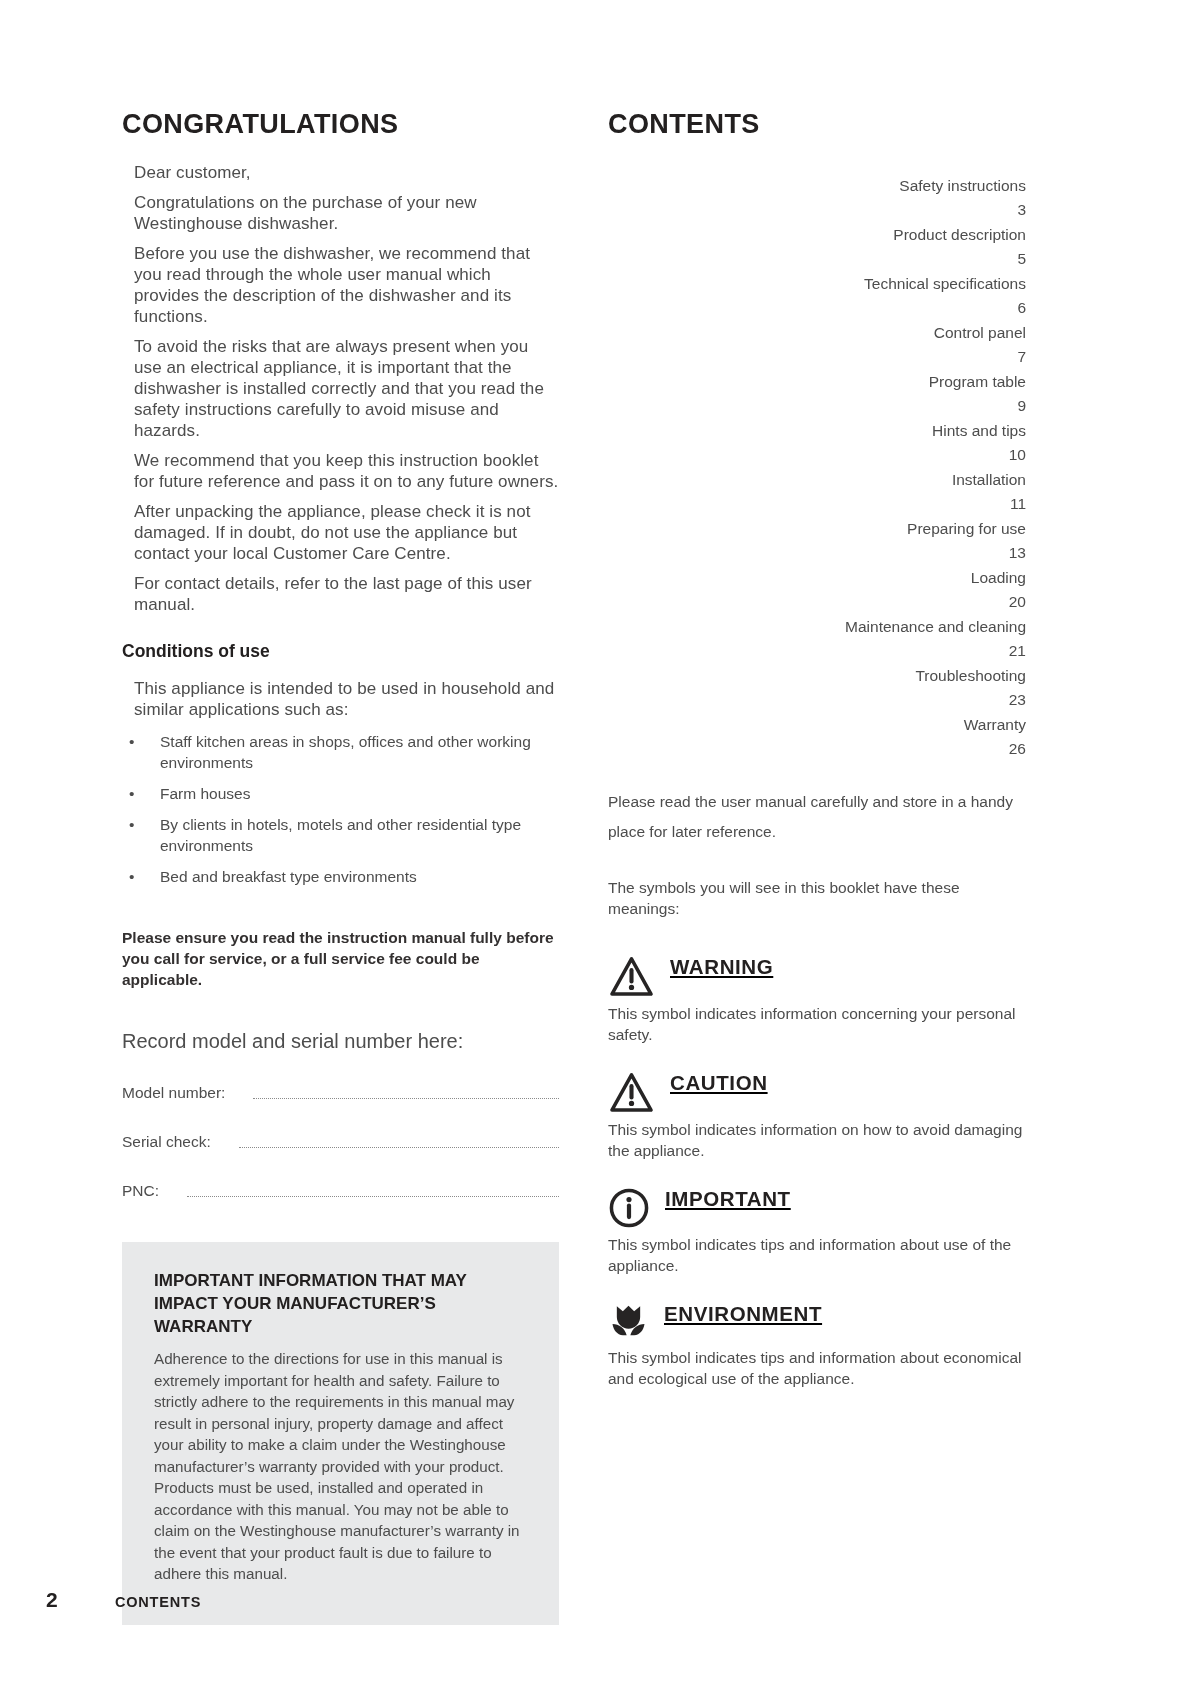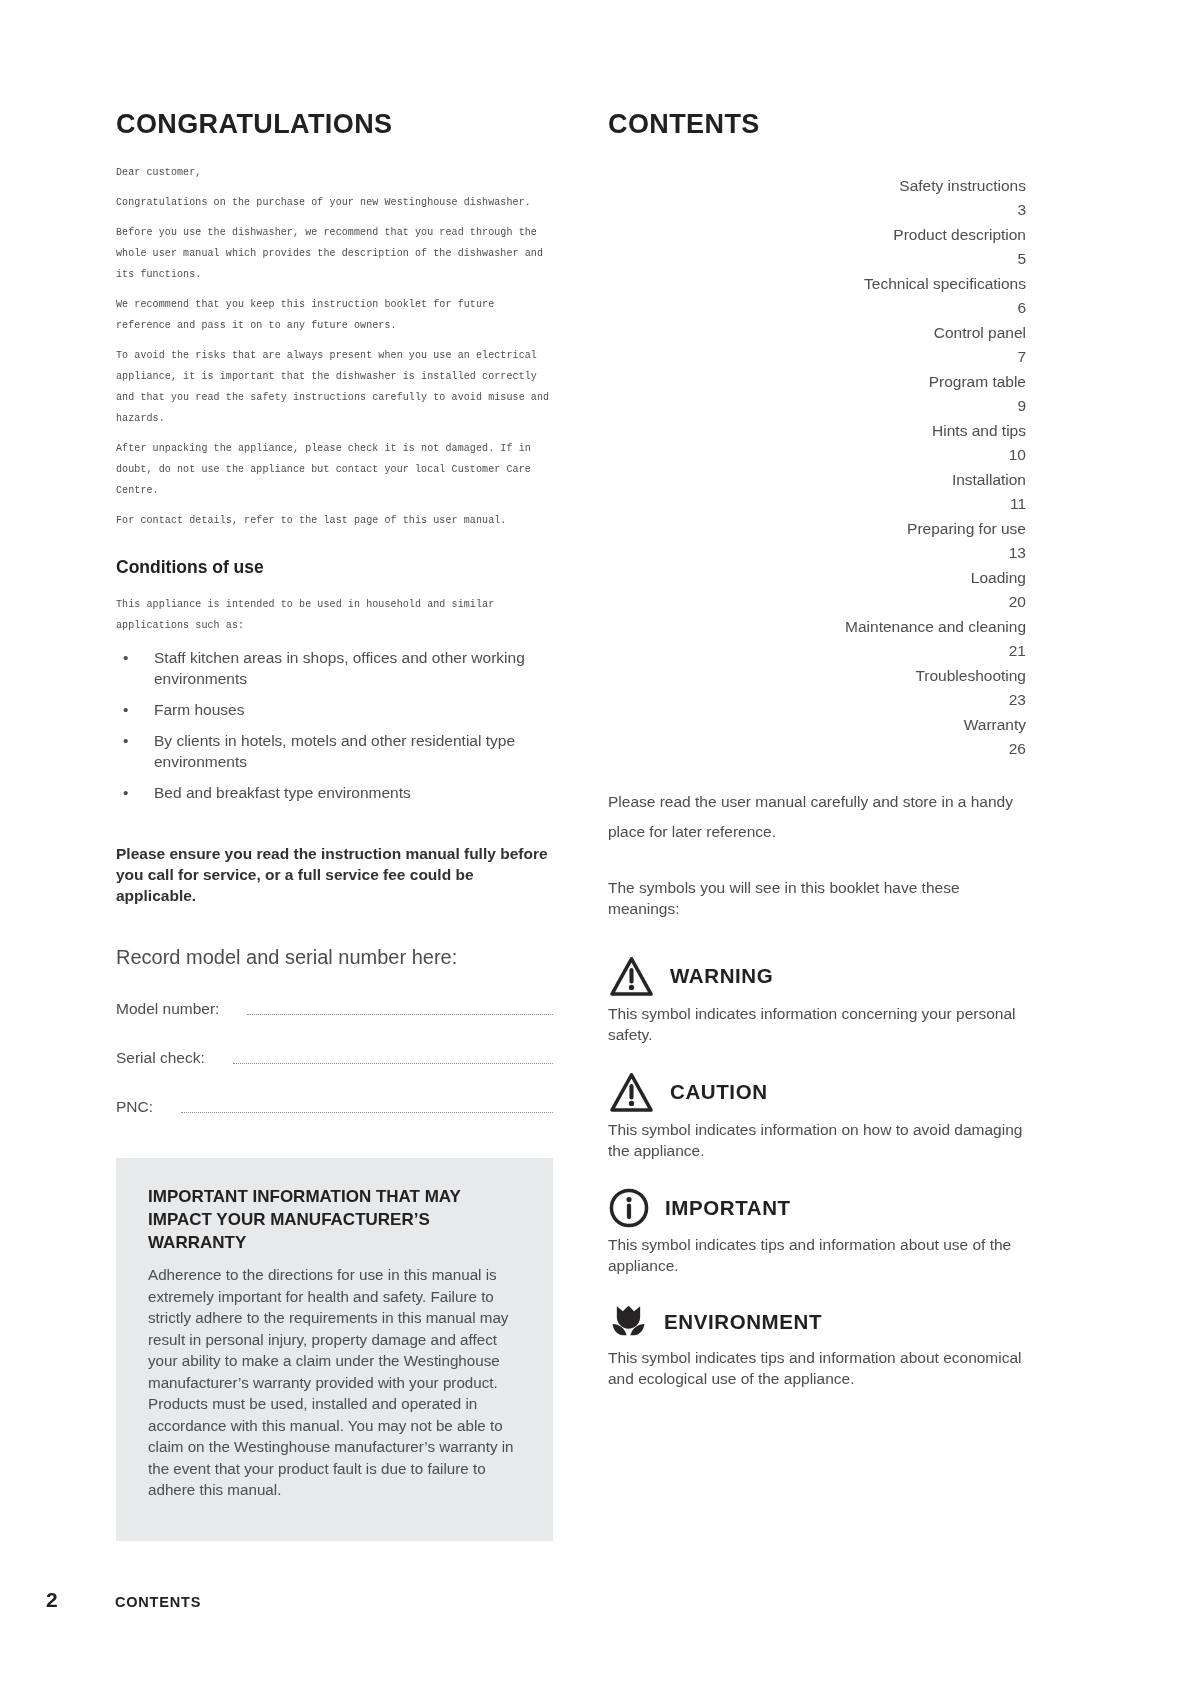--- a/index.html
+++ b/index.html
@@ -8,26 +8,26 @@
     --bold-color:#333030;
     --leader-color:#8b8b8b;
     --box-bg:#e8e9ea;
     --icon-color:#262424;
   }
   *{margin:0;padding:0;box-sizing:border-box;}
   html,body{background:#ffffff;}
   body{font-family:"Liberation Sans","DejaVu Sans",sans-serif;}
   .page{position:relative;width:1191px;height:1684px;background:#ffffff;overflow:hidden;}
 
-  .col-left{position:absolute;left:116px;top:107px;width:437px;}
+  .col-left{position:absolute;left:122px;top:107px;width:437px;}
   .col-right{position:absolute;left:608px;top:107px;width:418px;}
 
   h1.doc-title{font-size:27px;font-weight:700;letter-spacing:.4px;color:var(--heading-color);margin:0 0 20px 0;line-height:35px;}
 
-  .para{font-size:10px;line-height:21px;letter-spacing:.1px;color:var(--text-color);margin:0 0 9px 0;font-family:Liberation Mono, monospace;}
+  .para{font-size:17px;line-height:21px;letter-spacing:.1px;color:var(--text-color);margin:0 0 9px 12px;}
 
   .sub-heading{font-size:17.5px;font-weight:700;color:var(--heading-color);margin:26px 0 16px 0;}
 
   ul.cond-list{list-style:none;margin:11px 0 0 0;}
   ul.cond-list li{position:relative;padding-left:38px;font-size:15.5px;line-height:21px;color:var(--text-color);margin-bottom:10px;}
   ul.cond-list li::before{content:"•";position:absolute;left:7px;top:0;color:var(--text-color);}
 
   .notice-bold{font-size:15.5px;font-weight:700;line-height:21px;color:var(--bold-color);margin-top:40px;}
 
   .record-intro{font-size:20px;color:var(--text-color);margin-top:40px;}
@@ -42,21 +42,21 @@
   .toc{margin-top:34px;}
   .toc-row{display:flex;align-items:flex-end;font-size:15.5px;color:var(--text-color);line-height:20px;margin-bottom:5px;flex-direction:column;}
   .toc-leader{flex:1;border-bottom:1.8px dotted var(--leader-color);margin:0 3px 3px 6px;}
   .toc-page{min-width:14px;text-align:right;}
 
   .note-wide{font-size:15.5px;line-height:30px;color:var(--text-color);margin-top:28px;}
   .note-symbols{font-size:15.5px;line-height:21px;color:var(--text-color);margin-top:30px;}
 
   .symbol-block{margin-top:26px;}
   .symbol-block.first{margin-top:36px;}
-  .symbol-head{display:flex;align-items:center;gap:15px;}
+  .symbol-head{display:flex;align-items:flex-start;gap:15px;text-decoration:underline;}
   .symbol-head .sym-icon{flex:0 0 auto;display:block;}
   .symbol-name{font-size:20.5px;font-weight:700;letter-spacing:.6px;color:var(--heading-color);padding-bottom:1px;}
   .symbol-desc{font-size:15.5px;line-height:21px;color:var(--text-color);margin-top:5px;}
 
   .footer-num{position:absolute;left:46px;top:1588px;font-size:21px;font-weight:700;color:var(--heading-color);}
   .footer-label{position:absolute;left:115px;top:1594px;font-size:14.5px;font-weight:700;letter-spacing:.8px;color:var(--heading-color);}
 
   svg .stroke{fill:none;stroke:var(--icon-color);}
   svg .fill{fill:var(--icon-color);stroke:none;}
 </style>
@@ -69,23 +69,23 @@
     <h1 class="doc-title">CONGRATULATIONS</h1>
 
     <div>
 
         <p class="para">Dear customer,</p>
 
         <p class="para">Congratulations on the purchase of your new Westinghouse dishwasher.</p>
 
         <p class="para">Before you use the dishwasher, we recommend that you read through the whole user manual which provides the description of the dishwasher and its functions.</p>
 
+        <p class="para">To avoid the risks that are always present when you use an electrical appliance, it is important that the dishwasher is installed correctly and that you read the safety instructions carefully to avoid misuse and hazards.</p>
+
         <p class="para">We recommend that you keep this instruction booklet for future reference and pass it on to any future owners.</p>
-
-        <p class="para">To avoid the risks that are always present when you use an electrical appliance, it is important that the dishwasher is installed correctly and that you read the safety instructions carefully to avoid misuse and hazards.</p>
 
         <p class="para">After unpacking the appliance, please check it is not damaged. If in doubt, do not use the appliance but contact your local Customer Care Centre.</p>
 
         <p class="para">For contact details, refer to the last page of this user manual.</p>
 
     </div>
 
     <h2 class="sub-heading">Conditions of use</h2>
     <p class="para">This appliance is intended to be used in household and similar applications such as:</p>
 

